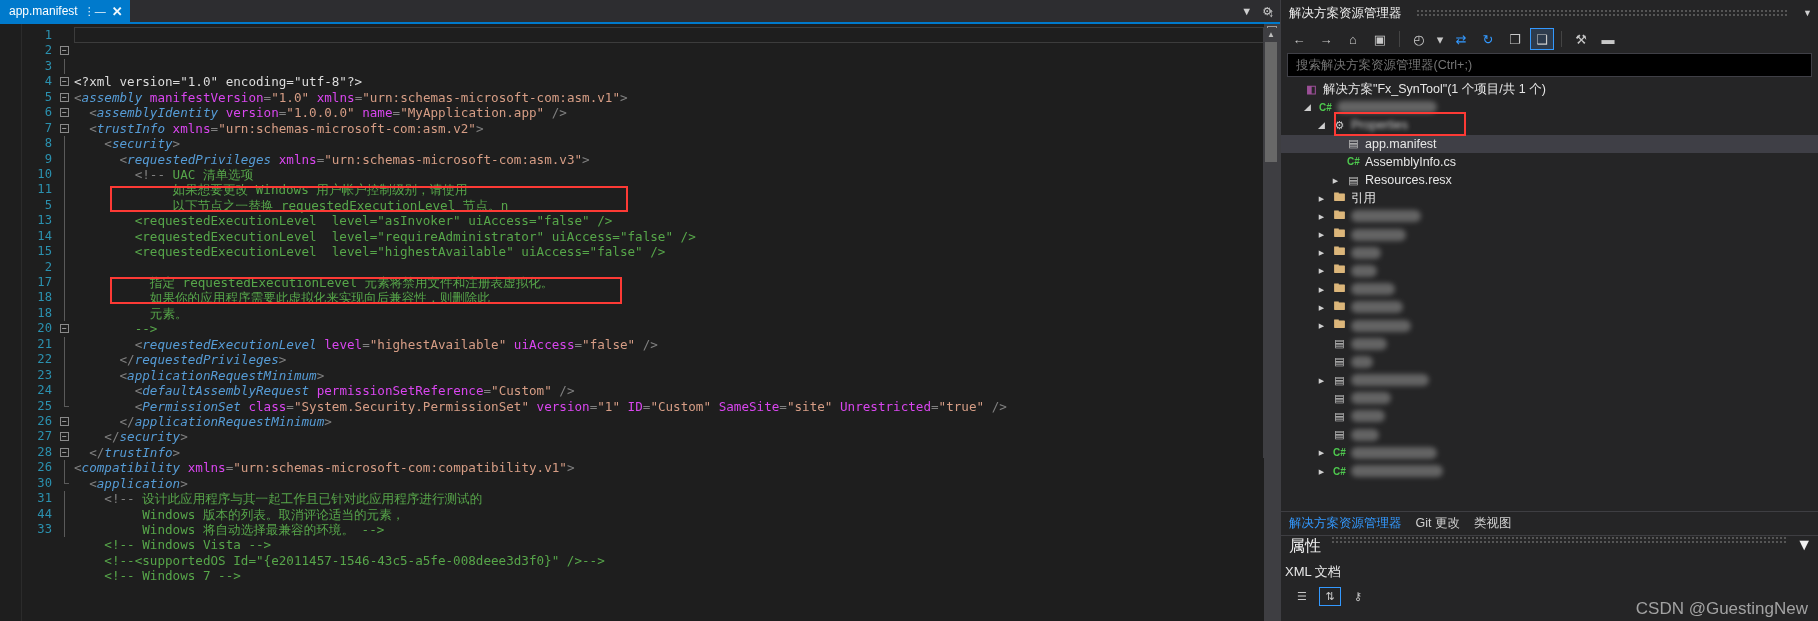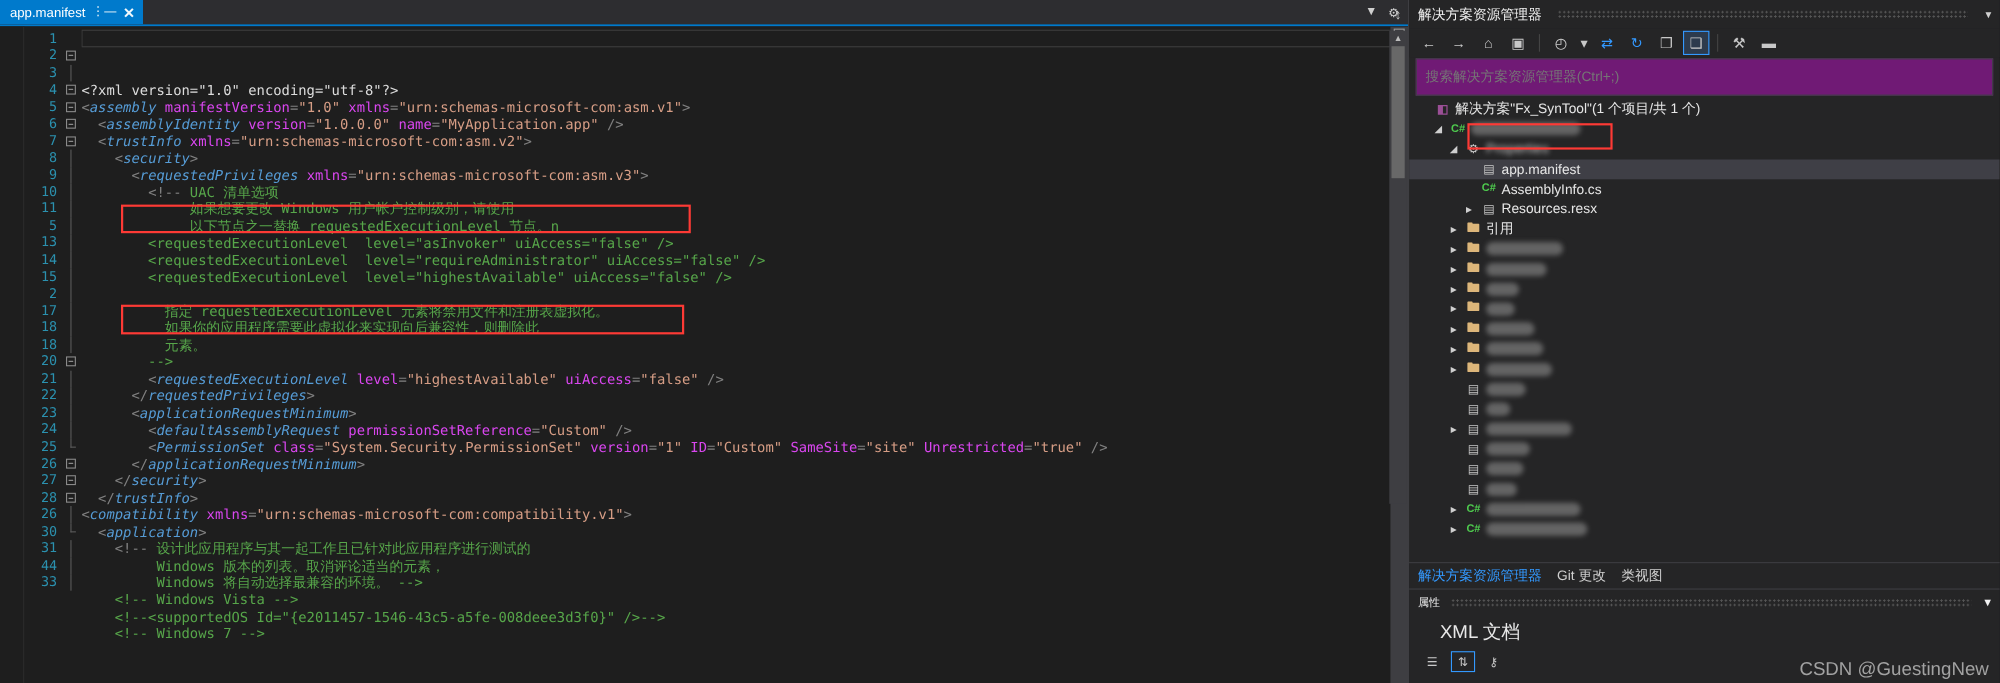--- a/index.html
+++ b/index.html
@@ -241,23 +241,23 @@
     width: 24px; height: 22px;
     display: flex; align-items: center; justify-content: center;
     color: #c8c8c8;
     font-size: 13px;
     border: 1px solid transparent;
   }
   .tb-btn.active { border: 1px solid #3399ff; background: #2d3b4d; }
   .tb-sep { width: 1px; height: 16px; background: #444; margin: 0 4px; }
 
   .dock-search {
-    height: 34px;
+    height: 24px;
     margin: 1px 6px 3px 6px;
-    background: #701a75;
+    background: #000000;
     border: 1px solid #3f3f46;
     display: flex;
     align-items: center;
     padding: 0 6px;
   }
   .dock-search input {
     flex: 1;
     background: transparent;
     border: 0;
     outline: none;
@@ -324,36 +324,35 @@
     height: 86px;
     background: #252526;
     border-top: 1px solid #3e3e42;
     display: flex;
     flex-direction: column;
     position: relative;
   }
   .prop-header {
     height: 24px;
     display: flex;
-    align-items: center;
     padding: 0 6px 0 8px;
     color: #f1f1f1;
-    font-size: 10px;
+    font-size: 16px;
     gap: 10px;
   }
   .prop-header .grip {
     flex: 1;
     height: 8px;
     background-image: radial-gradient(#555 0.8px, transparent 0.9px);
     background-size: 4px 4px;
   }
   .prop-subtitle {
-    padding: 3px 0 4px 28px;
+    padding: 3px 0 4px 4px;
     color: #e8e8e8;
-    font-size: 17px;
+    font-size: 13px;
   }
   .prop-toolbar {
     display: flex;
     align-items: center;
     gap: 6px;
     padding: 2px 0 0 10px;
     position: relative;
   }
   .pt-btn {
     width: 22px; height: 19px;

